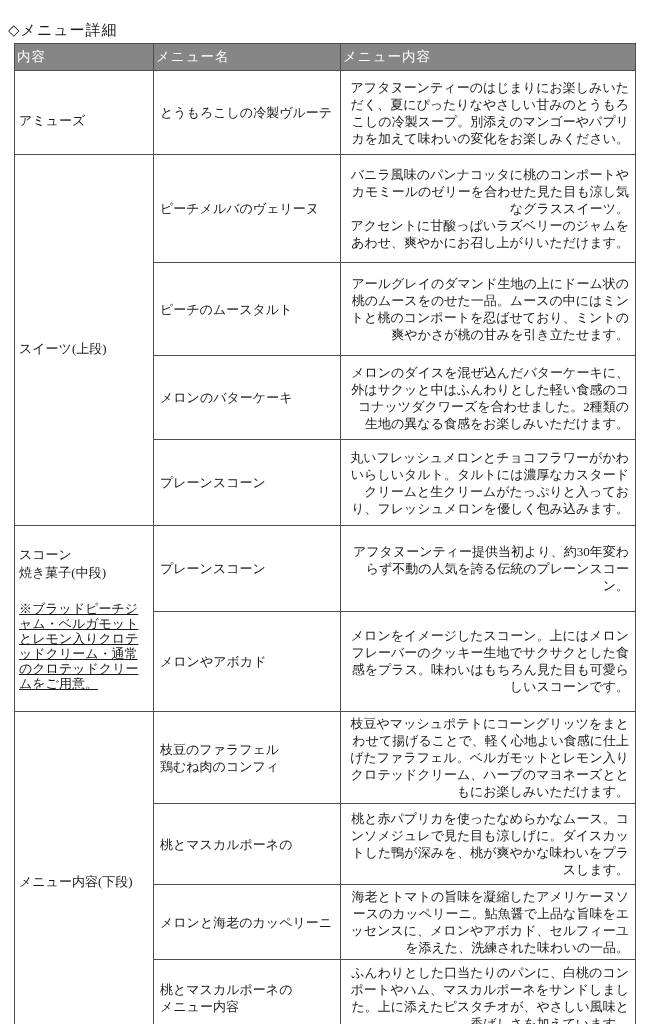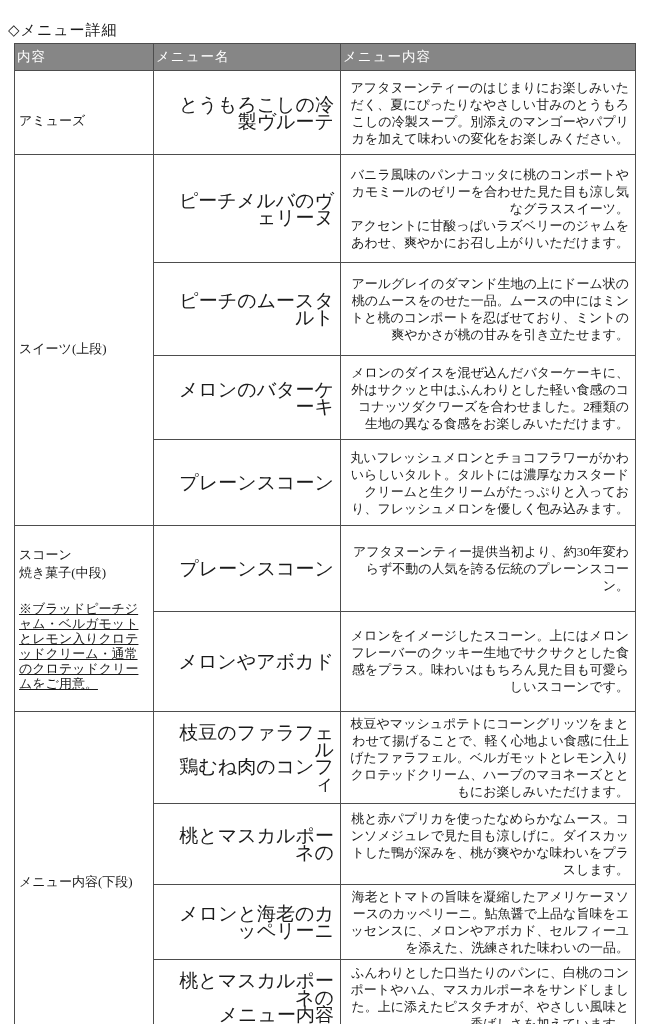--- a/index.html
+++ b/index.html
@@ -46,22 +46,22 @@
   td.category {
     vertical-align: middle;
     font-size: 13px;
     line-height: 17px;
     padding: 3px 4px;
     white-space: pre-line;
     margin-top: 12px;
   }
   td.name {
     vertical-align: middle;
-    text-align: right;
-    font-size: 19px;
+    text-align: left;
+    font-size: 13px;
     line-height: 17px;
     padding: 3px 6px;
     white-space: pre-line;
   }
   td.desc {
     vertical-align: middle;
     text-align: right;
     font-size: 13px;
     line-height: 17px;
     padding: 3px 6px;

